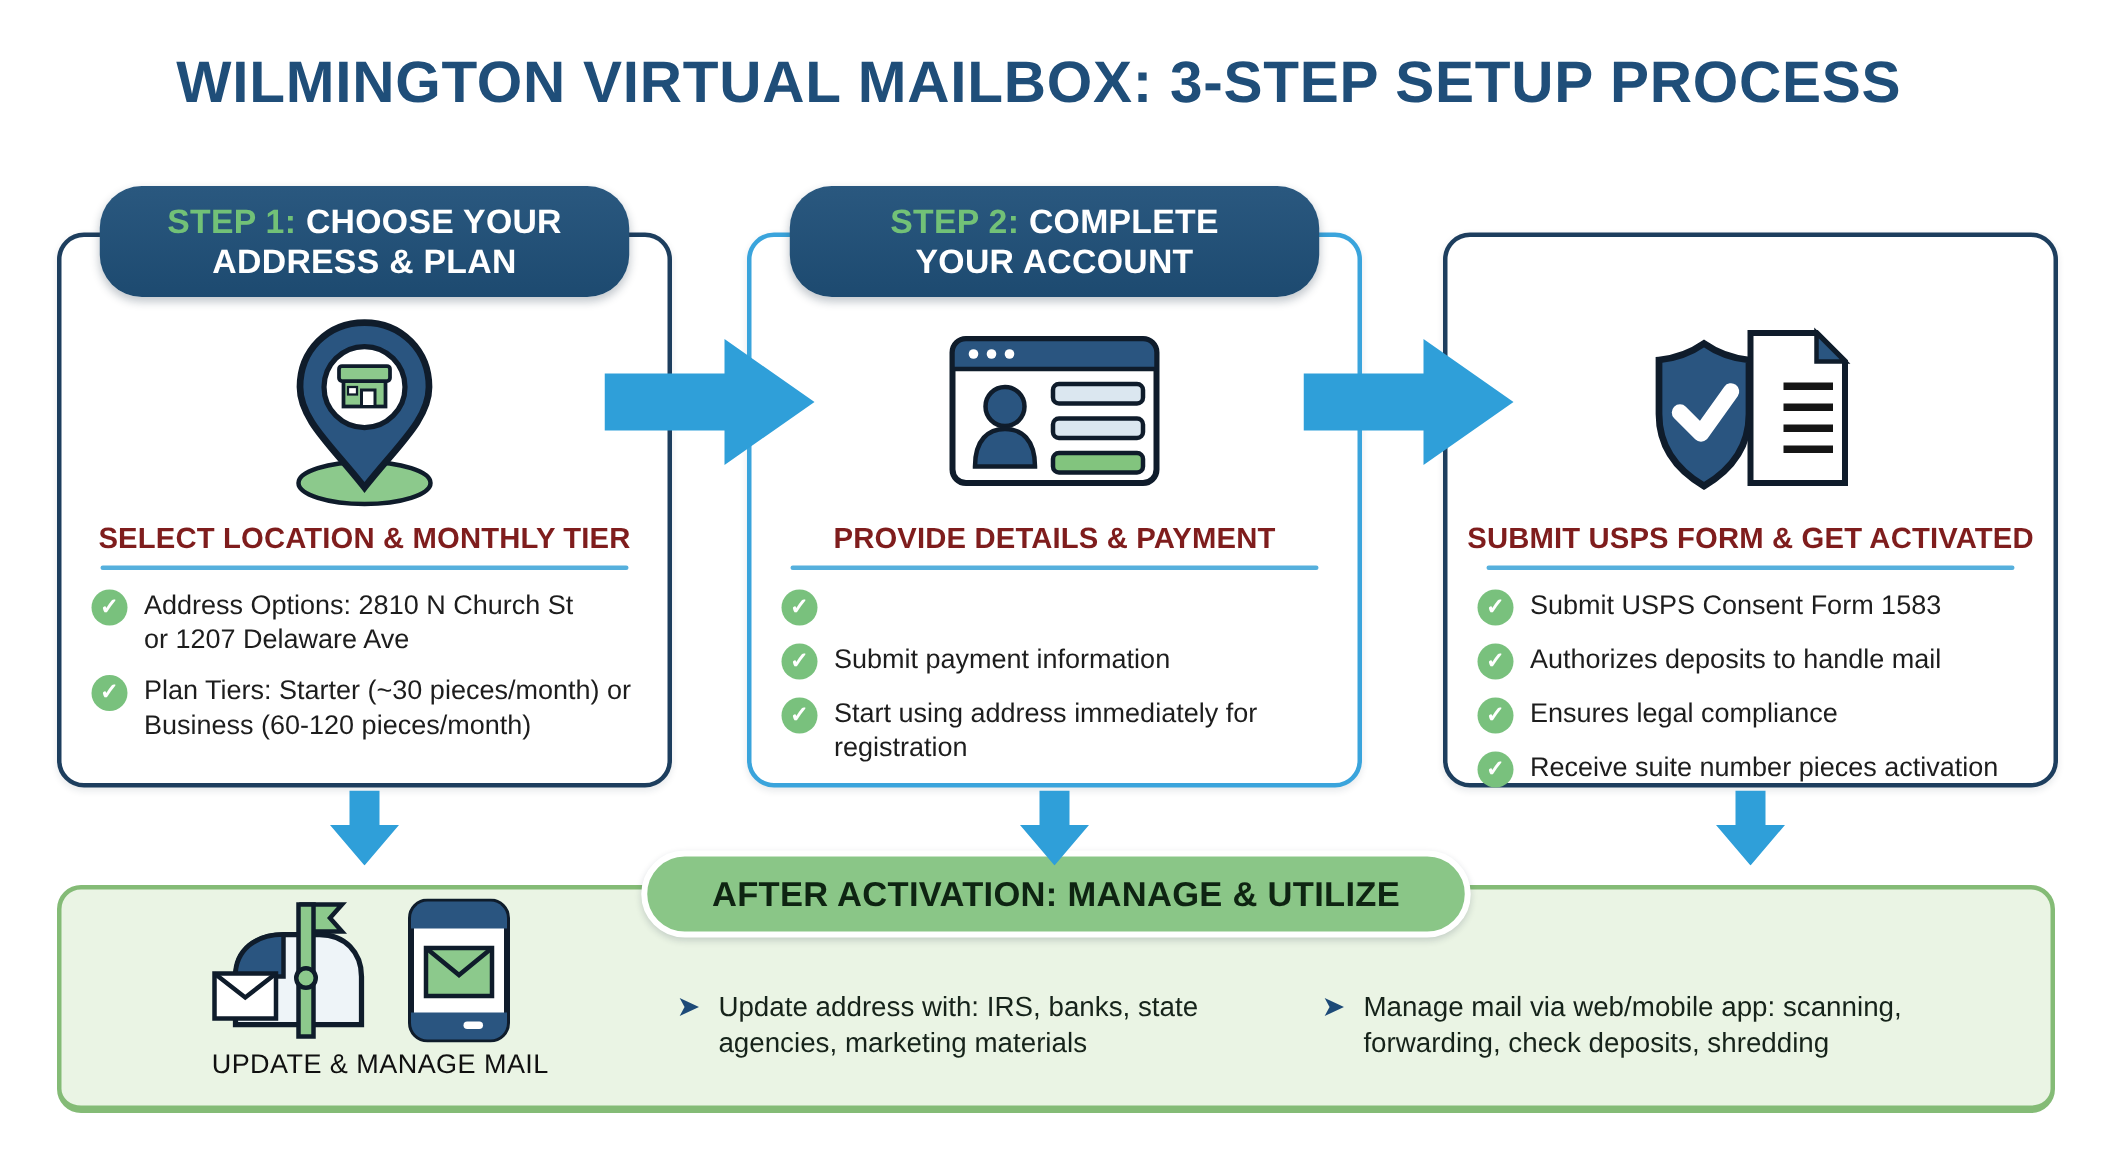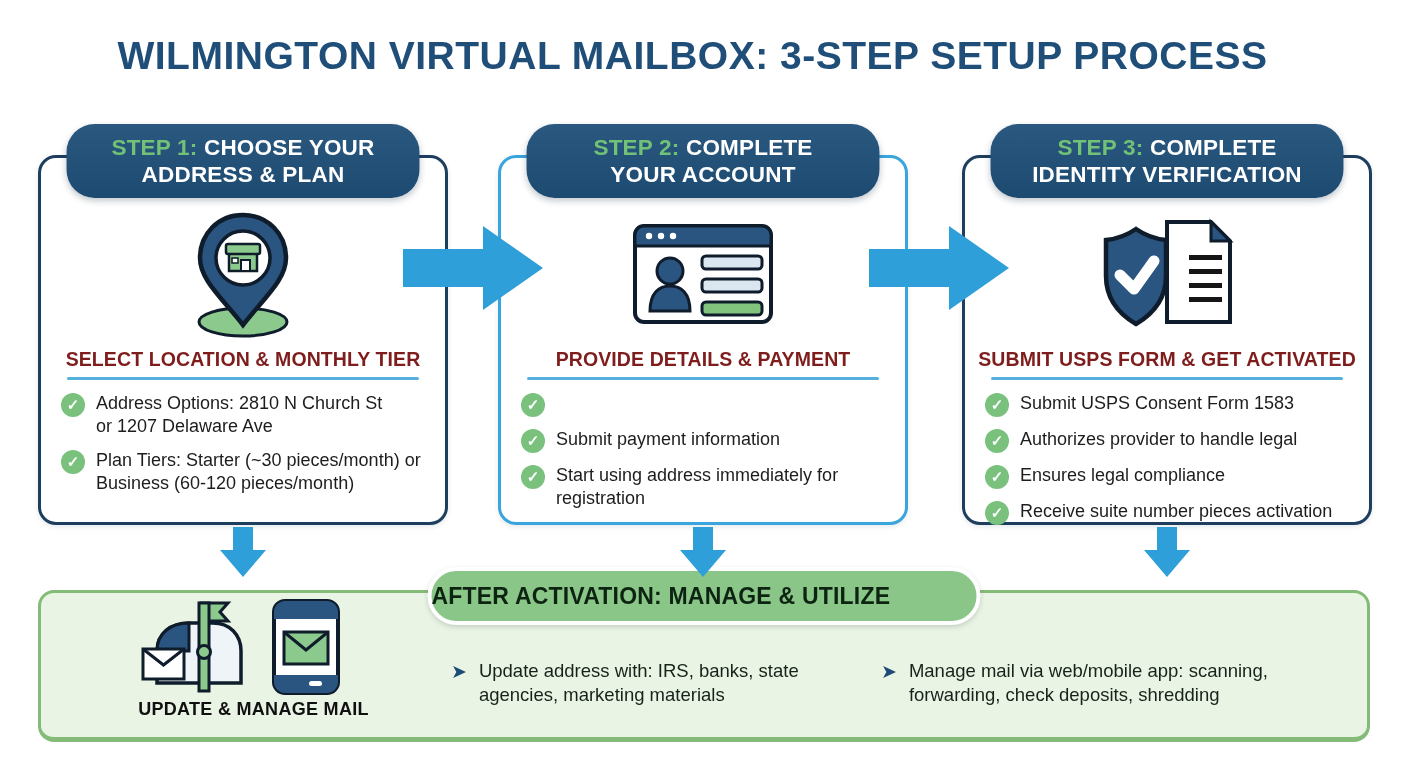--- a/index.html
+++ b/index.html
@@ -50,27 +50,27 @@
   .ar1{left:403px;} .ar2{left:869px;}
   .arrow-down{position:absolute;top:527px;width:46px;height:50px;z-index:4;}
   .ad1{left:220px;} .ad2{left:680px;} .ad3{left:1144px;}
 
   
   .after-panel{position:absolute;top:590px;left:38px;width:1332px;height:152px;
     background:#eaf4e4;border:3px solid #84bb76;border-bottom-width:5px;
     border-radius:16px;box-sizing:border-box;}
   .after-pill{position:absolute;top:-26px;left:50%;transform:translateX(-50%);
     width:545px;height:50px;background:#8ac687;border:4px solid #ffffff;border-radius:30px;
-    display:flex;align-items:center;z-index:3;
+    display:flex;align-items:center;justify-content:center;z-index:3;
     box-shadow:0 2px 5px rgba(20,40,60,.18);}
   .after-pill .pt{font-size:23px;font-weight:bold;color:#0e2412;letter-spacing:.2px;}
 
   .manage-icons{position:absolute;top:6px;left:100px;}
   .manage-caption{position:absolute;top:106px;left:60px;width:305px;text-align:center;
-    font-size:18px;font-weight:bold;color:#101010;letter-spacing:.3px;}
+    font-size:18px;font-weight:normal;color:#101010;letter-spacing:.3px;}
 
   .after-bullet{position:absolute;top:66px;display:flex;gap:12px;
     font-size:18.5px;line-height:1.3;color:#16231a;}
   .ab1{left:410px;} .ab1 .txt{width:350px;}
   .ab2{left:840px;} .ab2 .txt{width:392px;}
   .tri{color:#1d4a78;font-size:19px;margin-top:1px;}
 </style>
 </head>
 <body>
 
@@ -136,23 +136,20 @@
           <span class="txt">Submit payment information</span>
         </li>
       <li>
           <span class="check">✓</span>
           <span class="txt">Start using address immediately for registration</span>
         </li>
     </ul>
   </div>
 
   <div class="step-card c3">
-    <div class="card-header">
-      <div class="ht"><span class="step-label">STEP 3:</span> <span>COMPLETE IDENTITY VERIFICATION</span></div>
-    </div>
     <div class="icon-zone">
       <svg width="150" height="114" viewBox="0 0 150 114">
         <path d="M75,5 H119 L138,24 V105 H75 Z" fill="#ffffff" stroke="#0f1c2b" stroke-width="4"></path>
         <path d="M119,5 V24 H138 Z" fill="#2a5580" stroke="#0f1c2b" stroke-width="3"></path>
         <rect x="97" y="38" width="33" height="5" fill="#151515"></rect>
         <rect x="97" y="52" width="33" height="5" fill="#151515"></rect>
         <rect x="97" y="66" width="33" height="5" fill="#151515"></rect>
         <rect x="97" y="80" width="33" height="5" fill="#151515"></rect>
         <path d="M44,12 C54,19 64,22 74,23 V59 C74,82 61,97 44,107 C27,97 14,82 14,59 V23 C24,22 34,19 44,12 Z" fill="#2a5580" stroke="#0f1c2b" stroke-width="4.5"></path>
         <path d="M28,58 L42,72 L62,44" fill="none" stroke="#ffffff" stroke-width="11" stroke-linecap="round" stroke-linejoin="round"></path>
@@ -160,21 +157,21 @@
     </div>
     <div class="card-subtitle">SUBMIT USPS FORM &amp; GET ACTIVATED</div>
     <div class="card-underline"></div>
     <ul class="bullets">
       <li>
           <span class="check">✓</span>
           <span class="txt">Submit USPS Consent Form 1583</span>
         </li>
       <li>
           <span class="check">✓</span>
-          <span class="txt">Authorizes provider to handle legal</span>
+          <span class="txt">Authorizes deposits to handle mail</span>
         </li>
       <li>
           <span class="check">✓</span>
           <span class="txt">Ensures legal compliance</span>
         </li>
       <li>
           <span class="check">✓</span>
           <span class="txt">Receive suite number pieces activation</span>
         </li>
     </ul>

